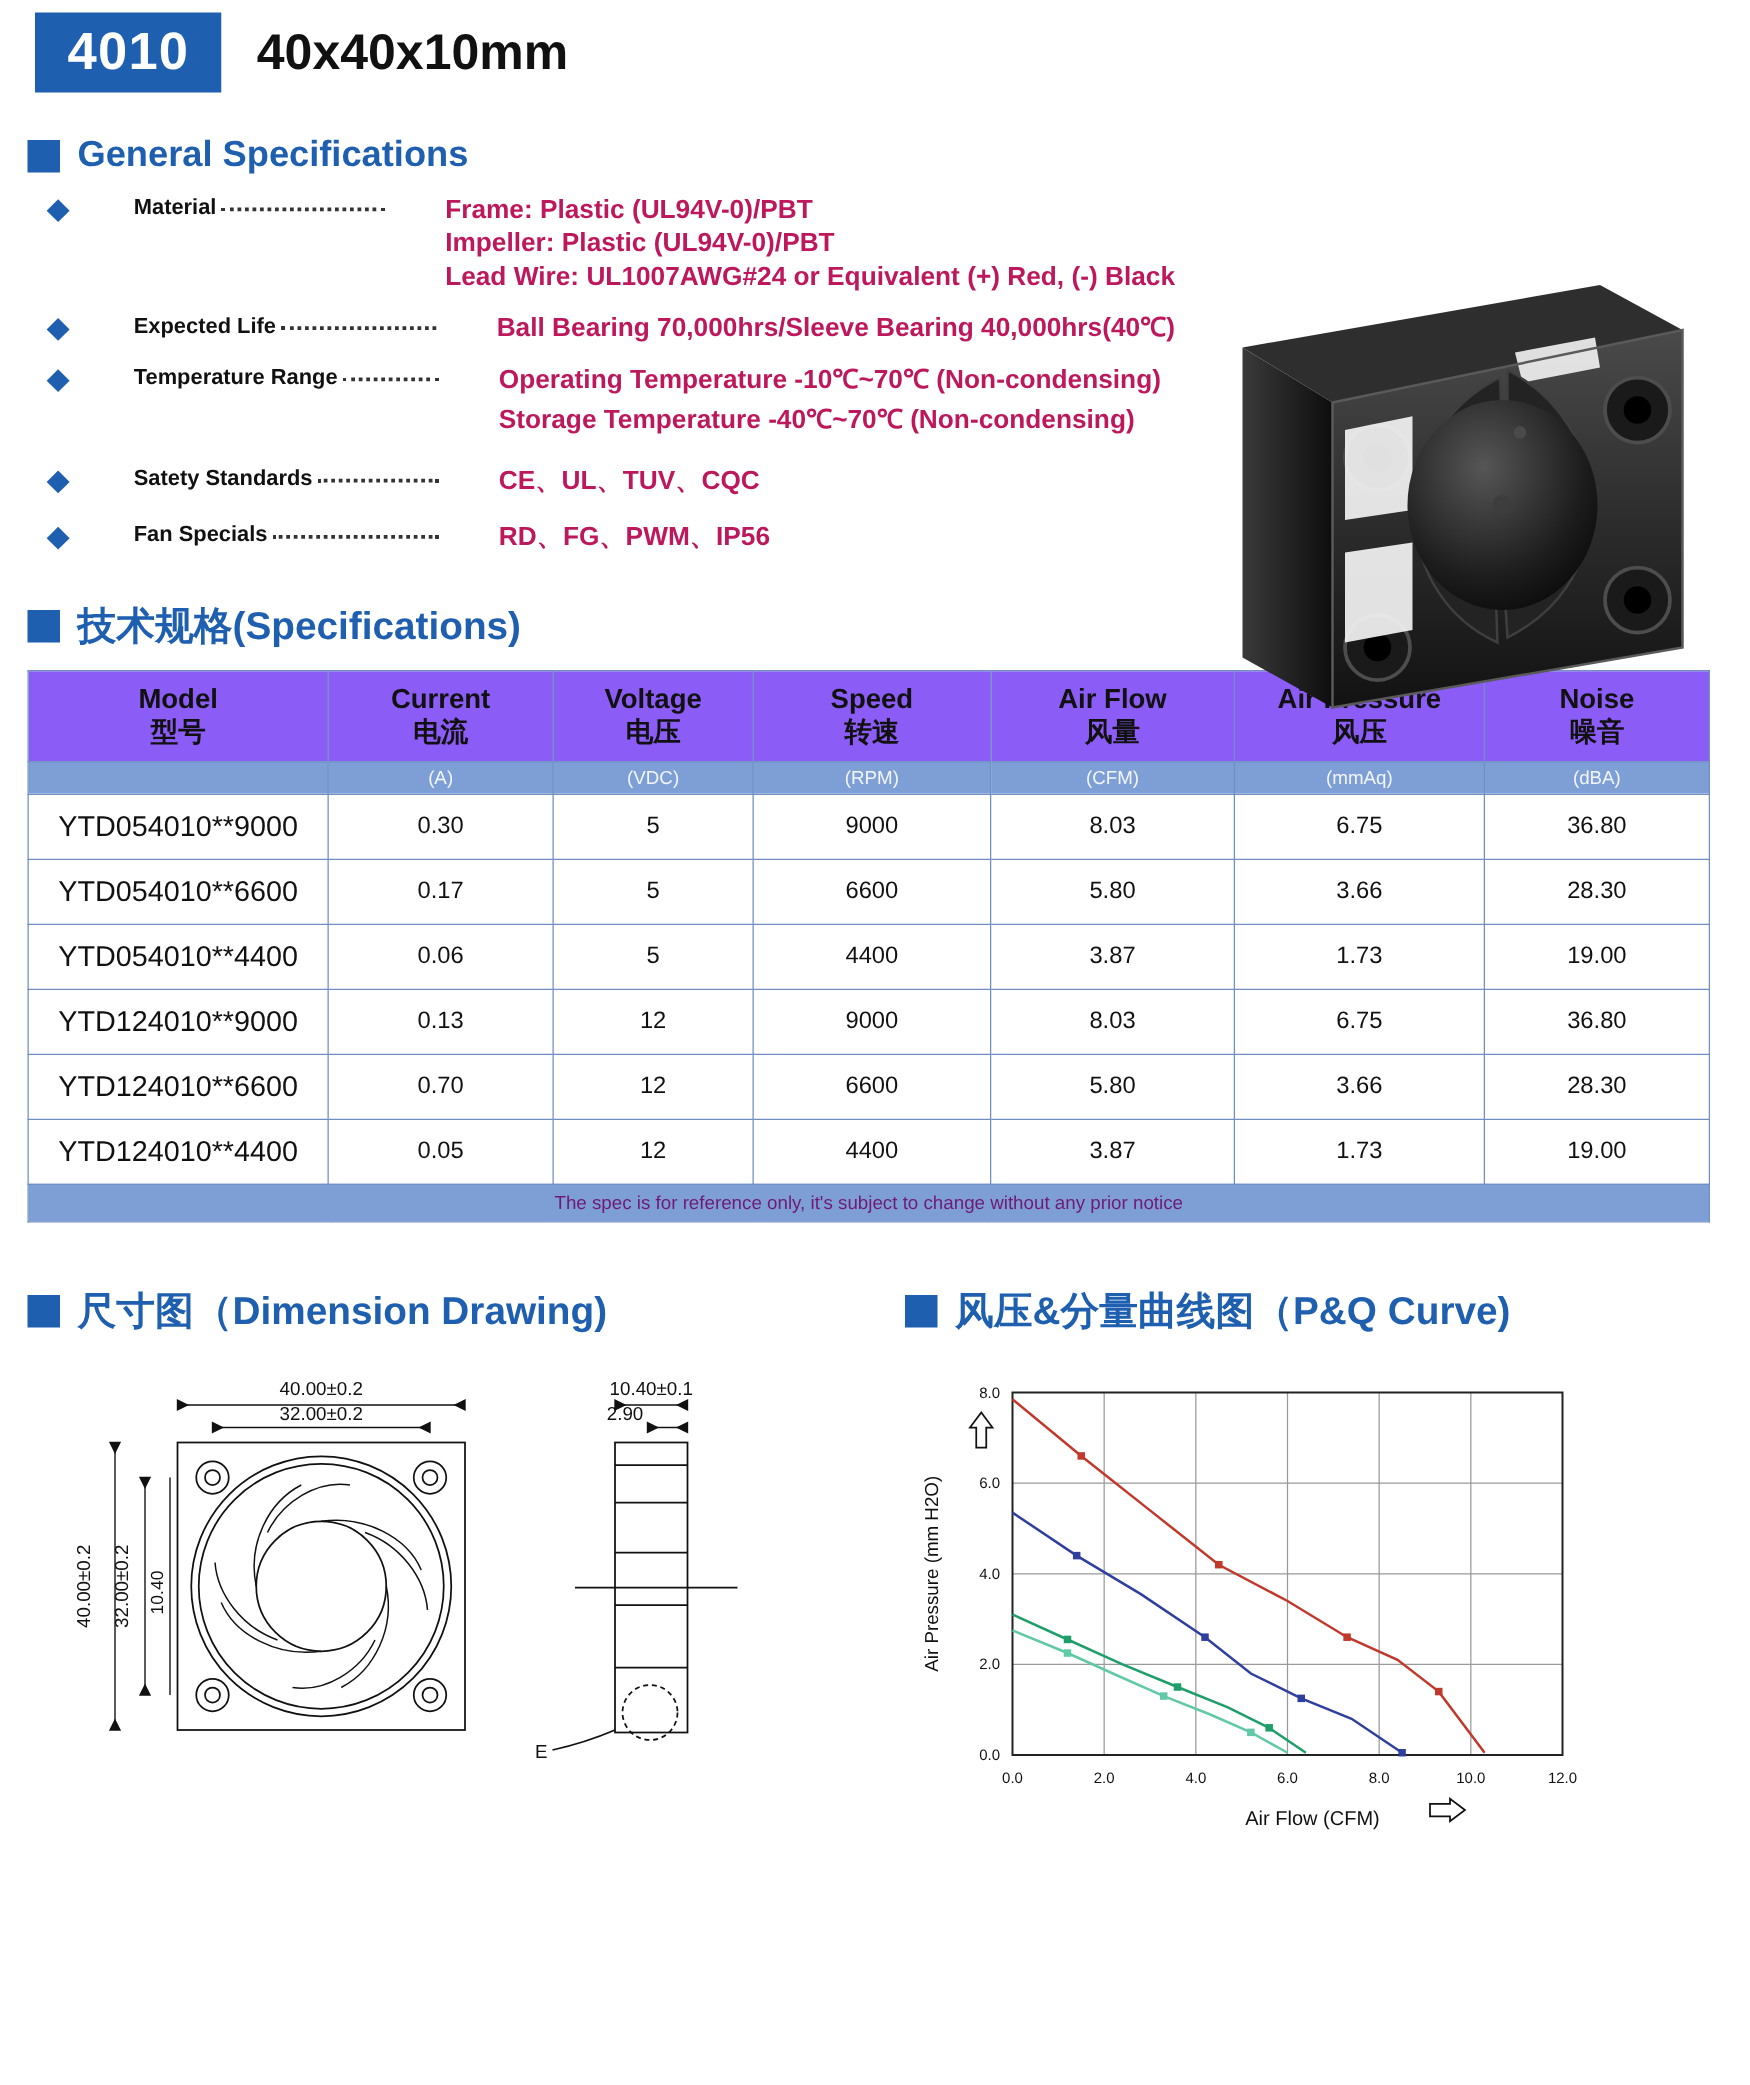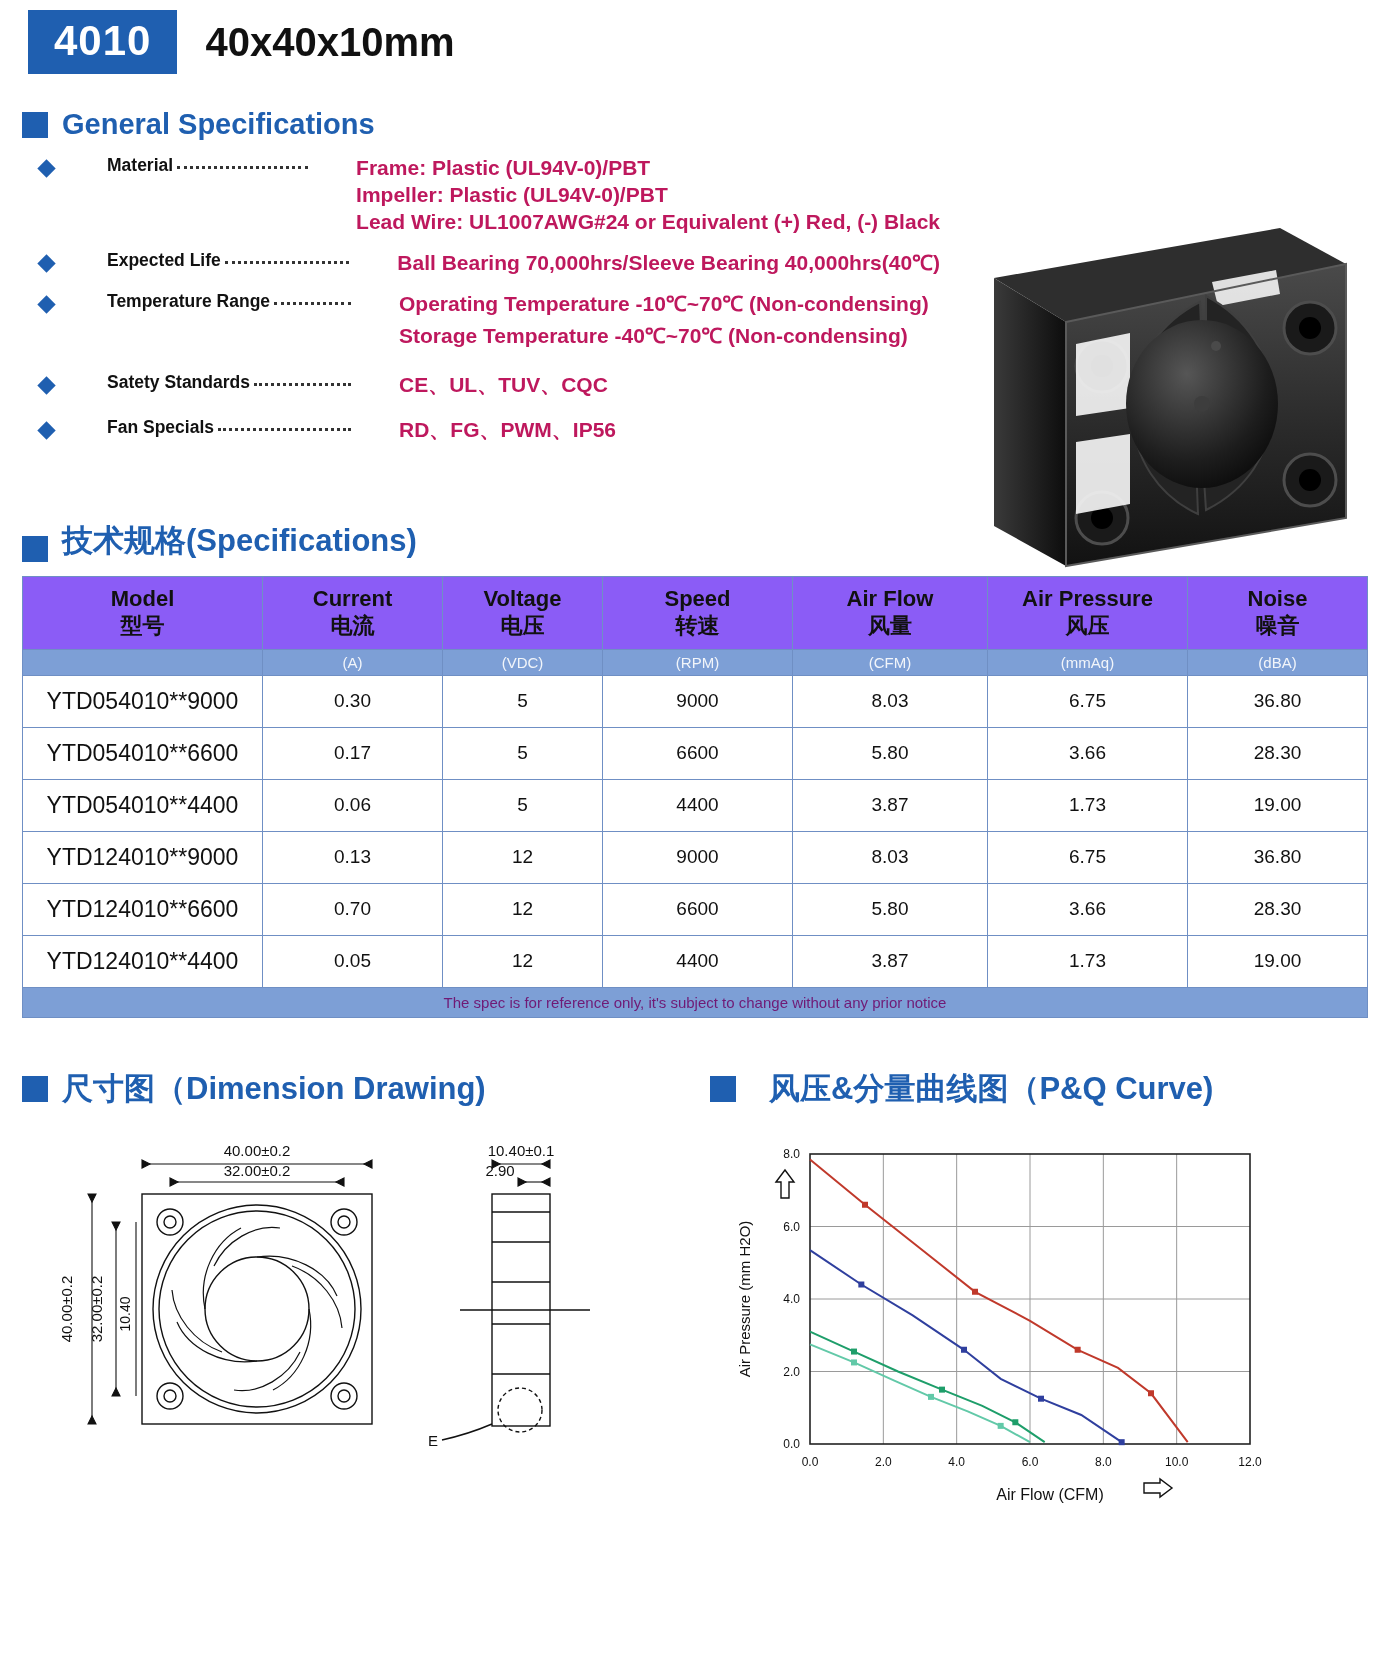--- a/index.html
+++ b/index.html
@@ -205,21 +205,21 @@
 
         <ellipse cx="222" cy="186" rx="76" ry="84" fill="url(#hubG)"></ellipse>
         <circle cx="222" cy="186" r="8" fill="#3d3d3d"></circle>
         <circle cx="236" cy="128" r="5" fill="#4a4a4a"></circle>
 
         <polygon points="86,104 366,46 366,300 86,348" fill="none" stroke="#5a5a5a" stroke-width="2"></polygon>
       </svg>
     </div>
   </div>
 
-  <div class="sec-head" style="margin-top:76px;align-items:flex-end;">
+  <div class="sec-head" style="margin-top:36px;">
     <div class="sec-sq"></div>
     <div class="sec-title cn">技术规格(Specifications)</div>
   </div>
 
   <table class="spec-table">
     <colgroup>
       <col style="width:240px">
         <col style="width:180px">
         <col style="width:160px">
       <col style="width:190px">
@@ -407,21 +407,21 @@
           <text x="72" y="185" font-size="15" fill="#111" transform="rotate(-90 72 185)" text-anchor="middle">32.00±0.2</text>
           <text x="100" y="190" font-size="14" fill="#111" transform="rotate(-90 100 190)" text-anchor="middle">10.40</text>
           <text x="491" y="32" text-anchor="middle" font-size="15" fill="#111">10.40±0.1</text>
           <text x="470" y="52" text-anchor="middle" font-size="15" fill="#111">2.90</text>
           <text x="398" y="322" font-size="15" fill="#111">E</text>
         </svg>
       </div>
     </div>
 
     <div class="panel-right">
-      <div class="sec-head" style="margin-left:10px;margin-top:28px;gap:19px;">
+      <div class="sec-head" style="margin-left:24px;margin-top:28px;">
         <div class="sec-sq"></div>
         <div class="sec-title cn">风压&amp;分量曲线图（P&amp;Q Curve)</div>
       </div>
 
       <div class="curve-wrap">
         <svg id="pq-svg" viewBox="0 0 600 390" width="600" height="390">
 
           <g id="pq-grid" stroke="#9a9a9a" stroke-width="1" fill="none">
               <line x1="163.33333333333331" y1="30" x2="163.33333333333331" y2="320"></line>
               <line x1="236.66666666666666" y1="30" x2="236.66666666666666" y2="320"></line>

